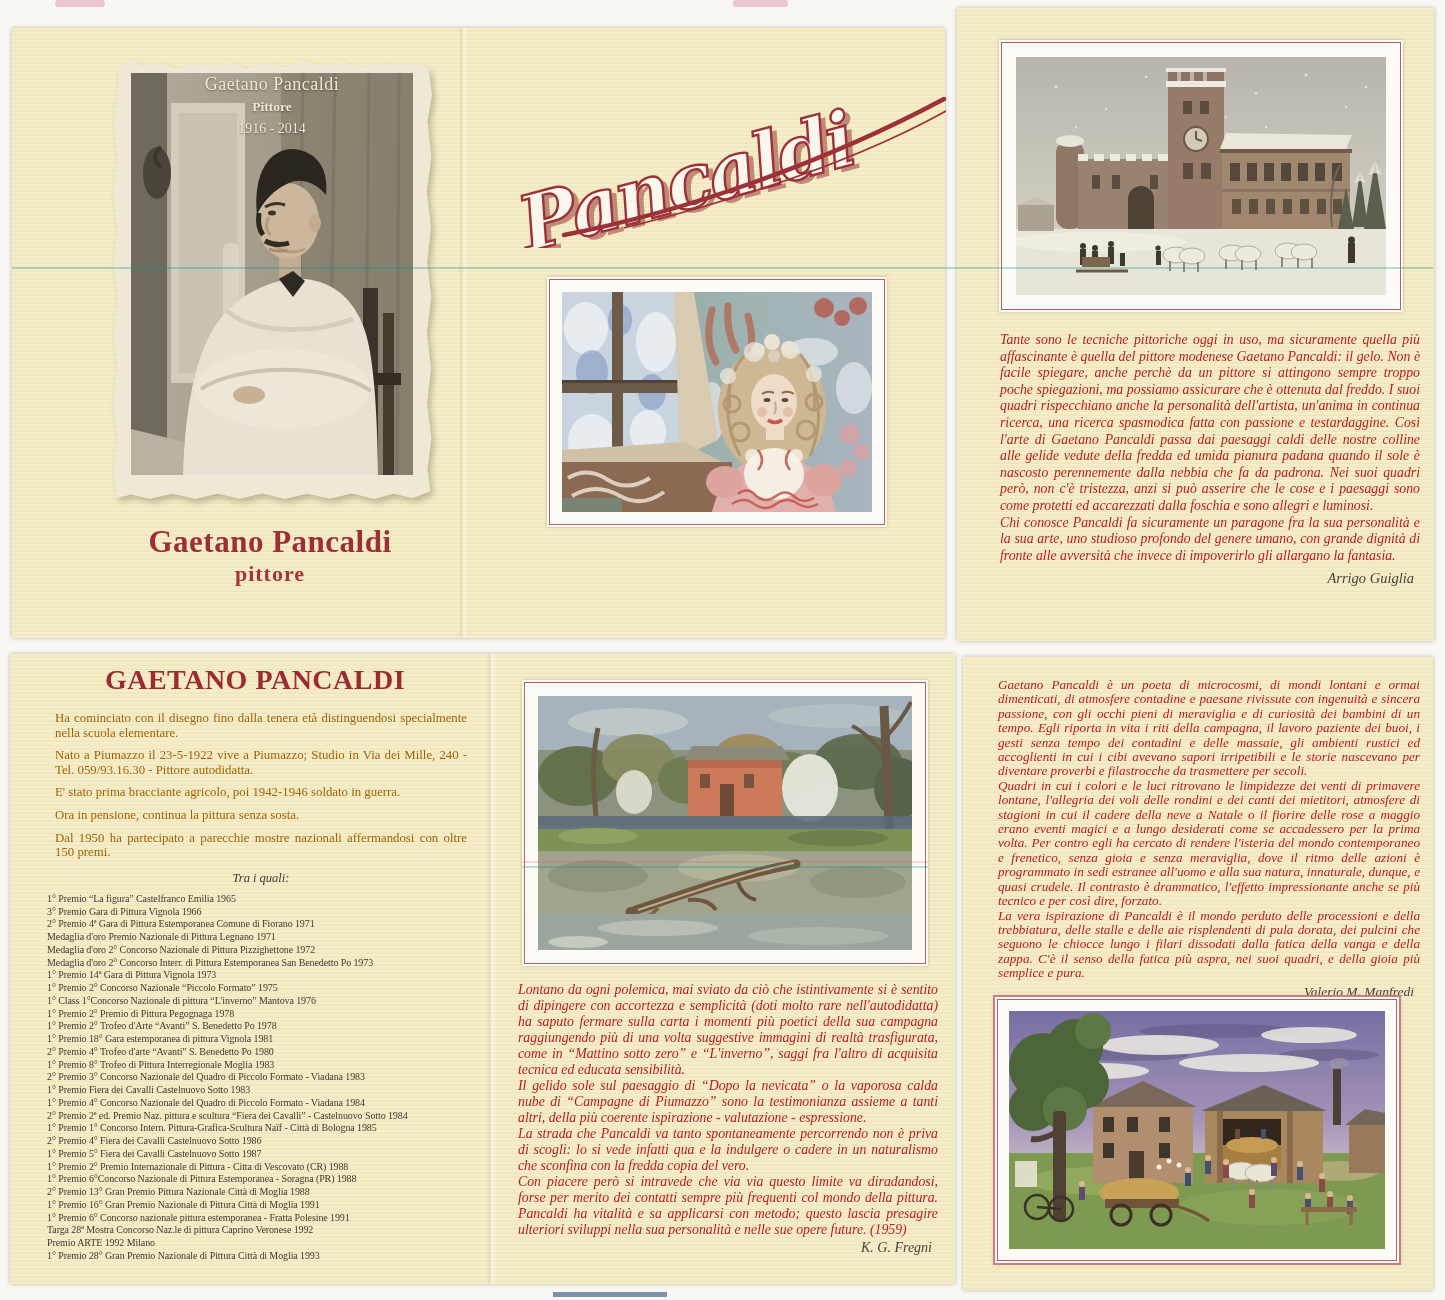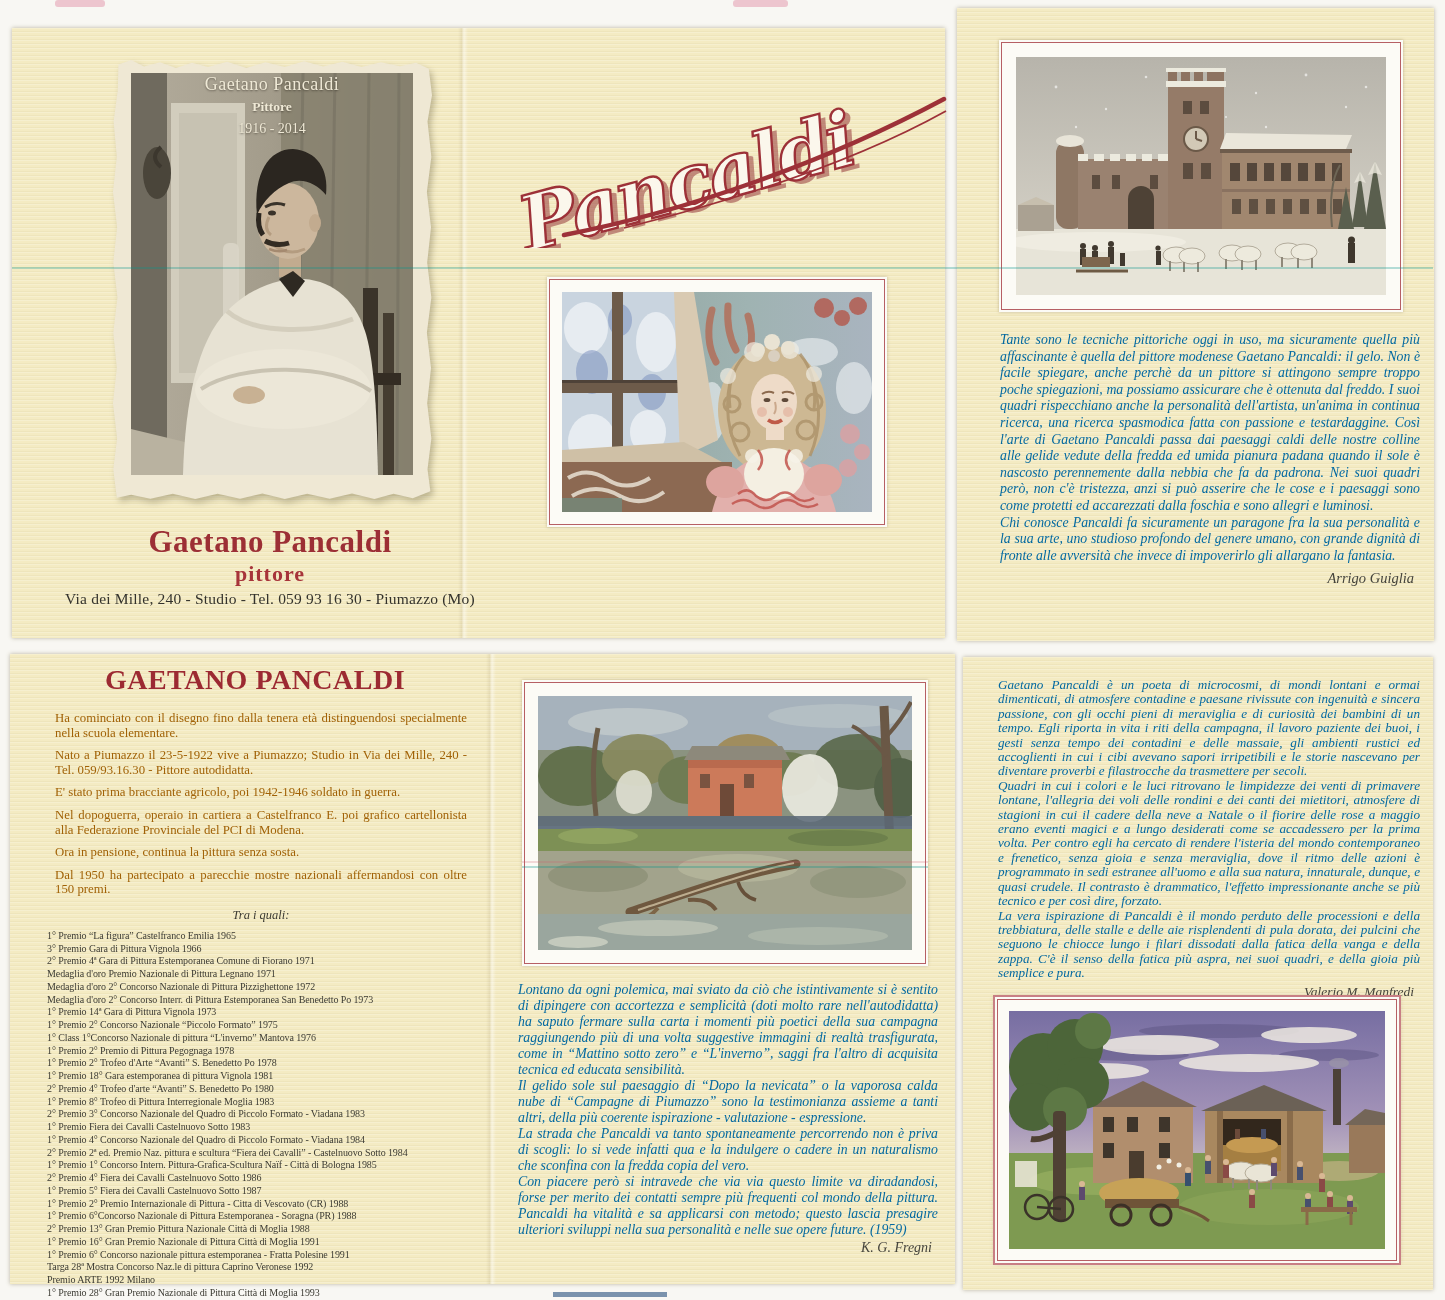--- a/index.html
+++ b/index.html
@@ -41,21 +41,21 @@
   .art-frame::before{content:"";position:absolute;inset:2px;border:1px solid #b65f64;pointer-events:none;z-index:5;}
   .art-frame svg{position:absolute;display:block;}
   .frame-castle svg{left:17px;top:17px;width:370px;height:238px;}
   .frame-woman svg{left:15px;top:15px;width:310px;height:220px;}
   .frame-river svg{left:16px;top:16px;width:374px;height:254px;}
   .frame-farm{box-shadow:0 0 0 2px #c87f84, 0 0 5px rgba(120,100,60,.4);}
   .frame-farm svg{left:14px;top:14px;width:376px;height:238px;}
 
   
   .textblock{position:absolute;z-index:3;}
-  .essay p{margin:0;font-style:italic;text-align:justify;color:#0369a1;}
+  .essay p{margin:0;font-style:italic;text-align:justify;color:#b91c1c;}
   .author{font-style:italic;text-align:right;color:#45443c;margin-top:6px;padding-right:6px;}
   .guiglia .essay p{font-size:13.8px;line-height:16.6px;}
   .guiglia .author{font-size:14.5px;}
   .fregni .essay p{font-size:13.8px;line-height:16px;}
   .fregni .author{font-size:14px;margin-top:2px;}
   .manfredi .essay p{font-size:13.2px;line-height:14.4px;}
   .manfredi .author{font-size:13.5px;margin-top:3px;}
 
   .bio-heading{position:absolute;left:40px;top:664px;width:430px;text-align:center;z-index:3;
         font-size:28px;font-weight:bold;color:#9c2a32;letter-spacing:.5px;}
@@ -134,21 +134,20 @@
       <div class="photo-caption">
         <div class="cap-name">Gaetano Pancaldi</div>
         <div class="cap-role">Pittore</div>
         <div class="cap-years">1916 - 2014</div>
       </div>
     </div>
   </div>
 
   <div class="front-title">Gaetano Pancaldi</div>
   <div class="front-subtitle">pittore</div>
-  <div class="front-address">Via dei Mille, 240 - Studio - Tel. 059 93 16 30 - Piumazzo (Mo)</div>
 
   <div class="signature">
     <svg viewBox="0 0 452 182">
       <g transform="rotate(-15 170 120)">
         <text class="sig-text" x="22" y="153" fill="#8e2a30" opacity=".5">Pancaldi</text>
         <text class="sig-text" x="17" y="148" fill="#fbf7ec" stroke="#9d3138" stroke-width="2.4">Pancaldi</text>
       </g>
       <path d="M66 170 C 190 146 330 96 446 34" stroke="#9d3138" stroke-width="4.5" fill="none" stroke-linecap="round"></path>
       <path d="M126 163 C 250 132 360 95 448 46" stroke="#9d3138" stroke-width="1.8" fill="none"></path>
     </svg>
@@ -399,21 +398,20 @@
   </div>
 
   <div class="bio-heading">GAETANO PANCALDI</div>
 
   <div class="textblock bio" style="left:47px;top:703px;width:428px;">
     <div class="bio-paras">
 
     <p>Ha cominciato con il disegno fino dalla tenera età distinguendosi specialmente nella scuola elementare.</p>
         <p>Nato a Piumazzo il 23-5-1922 vive a Piumazzo; Studio in Via dei Mille, 240 - Tel. 059/93.16.30 - Pittore autodidatta.</p>
         <p>E' stato prima bracciante agricolo, poi 1942-1946 soldato in guerra.</p>
-        <p>Nel dopoguerra, operaio in cartiera a Castelfranco E. poi grafico cartellonista alla Federazione Provinciale del PCI di Modena.</p>
         <p>Ora in pensione, continua la pittura senza sosta.</p>
         <p>Dal 1950 ha partecipato a parecchie mostre nazionali affermandosi con oltre 150 premi.</p>
       </div>
     <div class="awards-intro">Tra i quali:</div>
     <div class="awards">
 
     <div>1° Premio “La figura” Castelfranco Emilia 1965</div>
         <div>3° Premio Gara di Pittura Vignola 1966</div>
         <div>2° Premio 4ª Gara di Pittura Estemporanea Comune di Fiorano 1971</div>
         <div>Medaglia d'oro Premio Nazionale di Pittura Legnano 1971</div>

